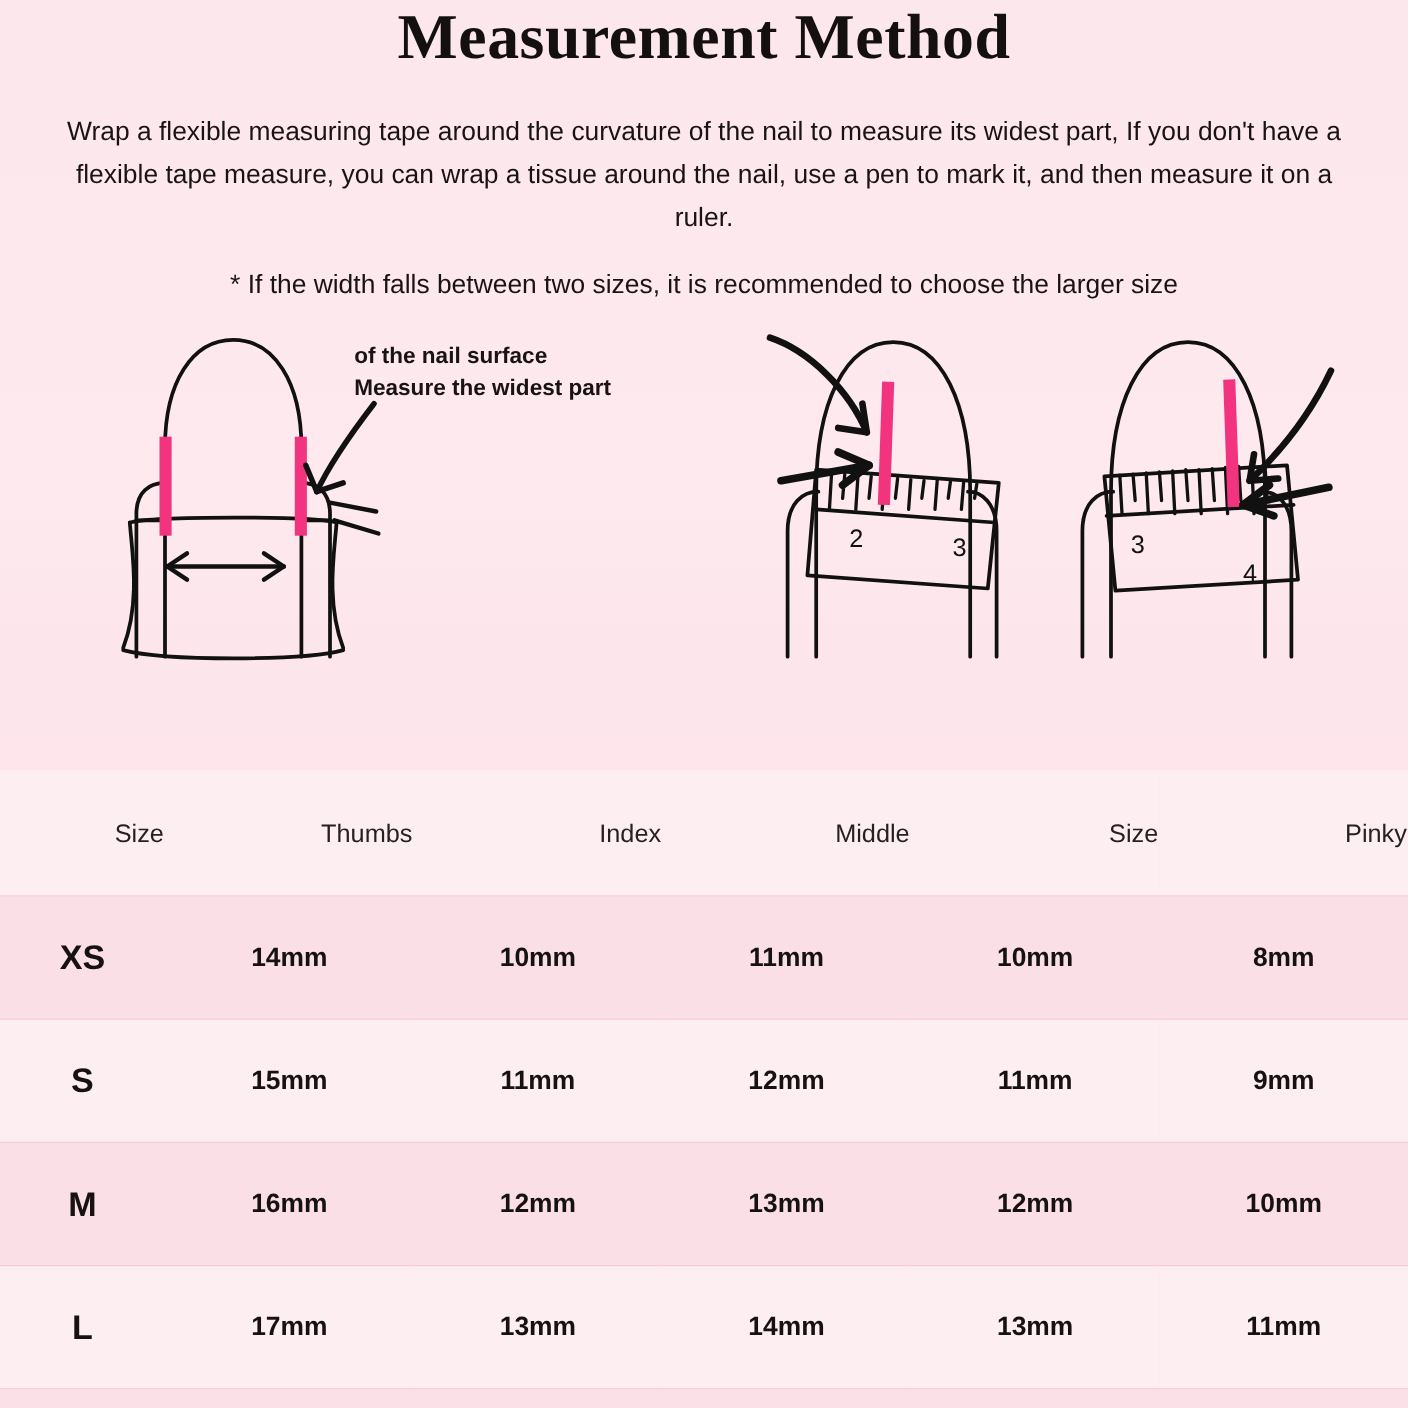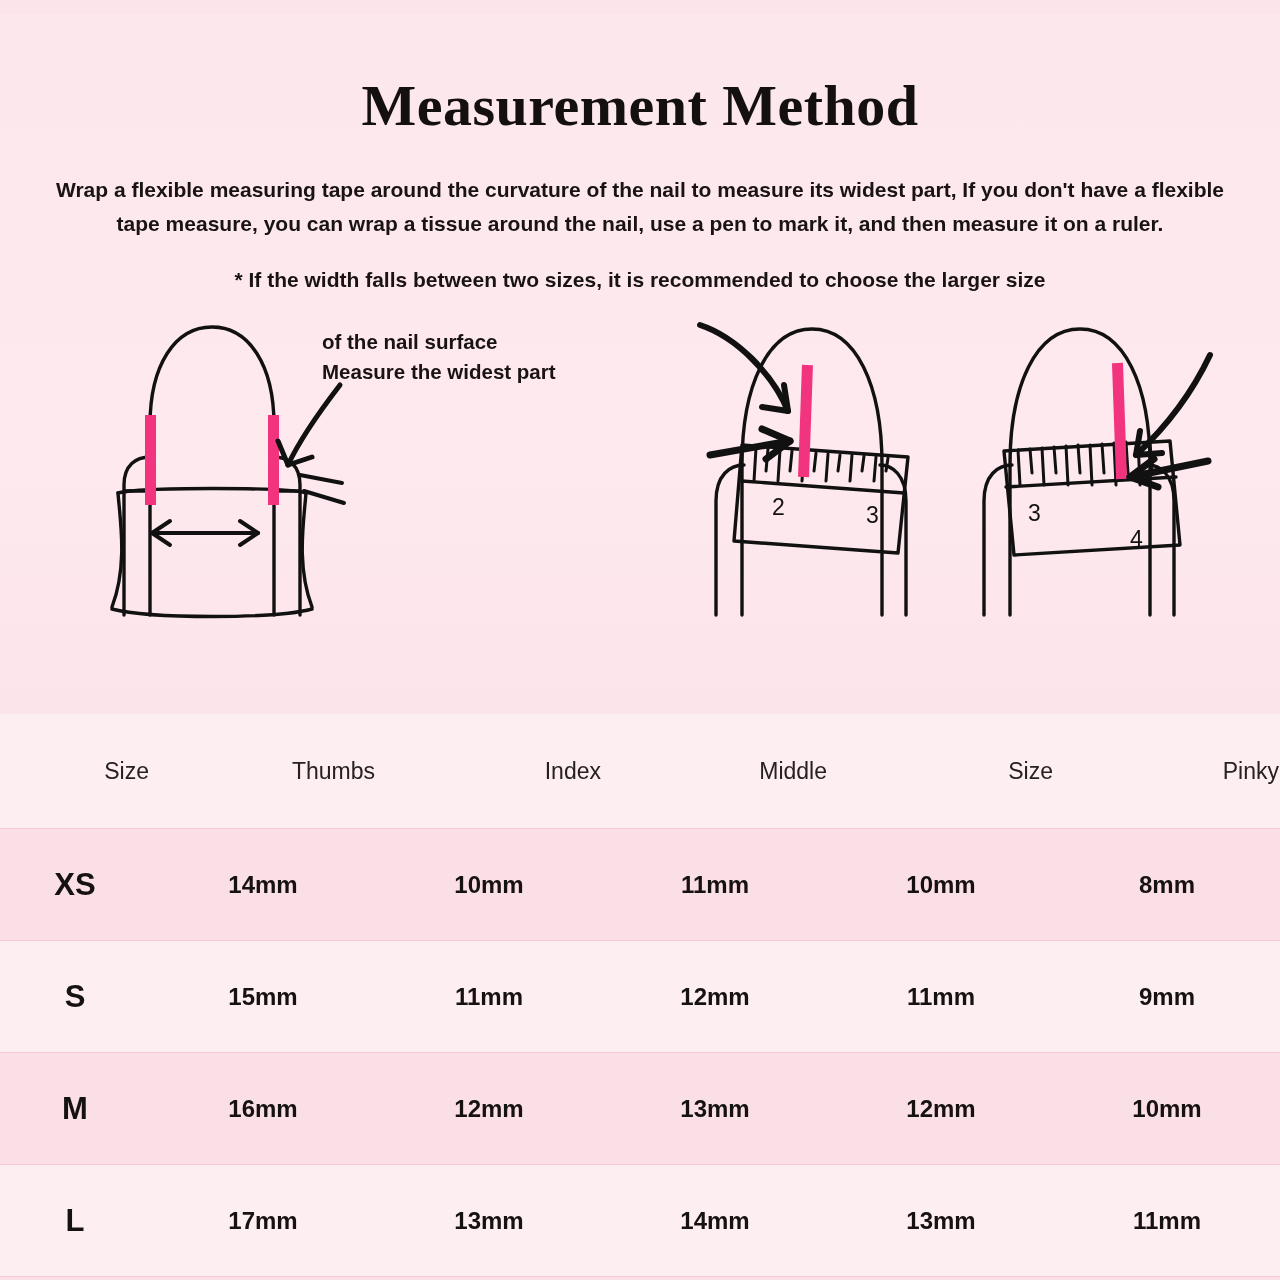--- a/index.html
+++ b/index.html
@@ -22,29 +22,28 @@
   }
 
   
   .title {
     text-align: center;
     font-family: "Liberation Serif", serif;
     font-weight: bold;
     font-size: 58px;
     color: #14100f;
     letter-spacing: 0.5px;
-    padding-top: 58px;
-    margin: 14px;
+    margin: 0;
   }
   .intro {
     margin: 34px auto 0 auto;
     width: 1200px;
     text-align: center;
-    font-size: 21px;
-    font-weight: bold;
+    font-size: 24px;
+    font-weight: normal;
     line-height: 1.62;
     color: #191313;
   }
   .intro .note {
     display: block;
     margin-top: 22px;
   }
 
   
   .illus {

